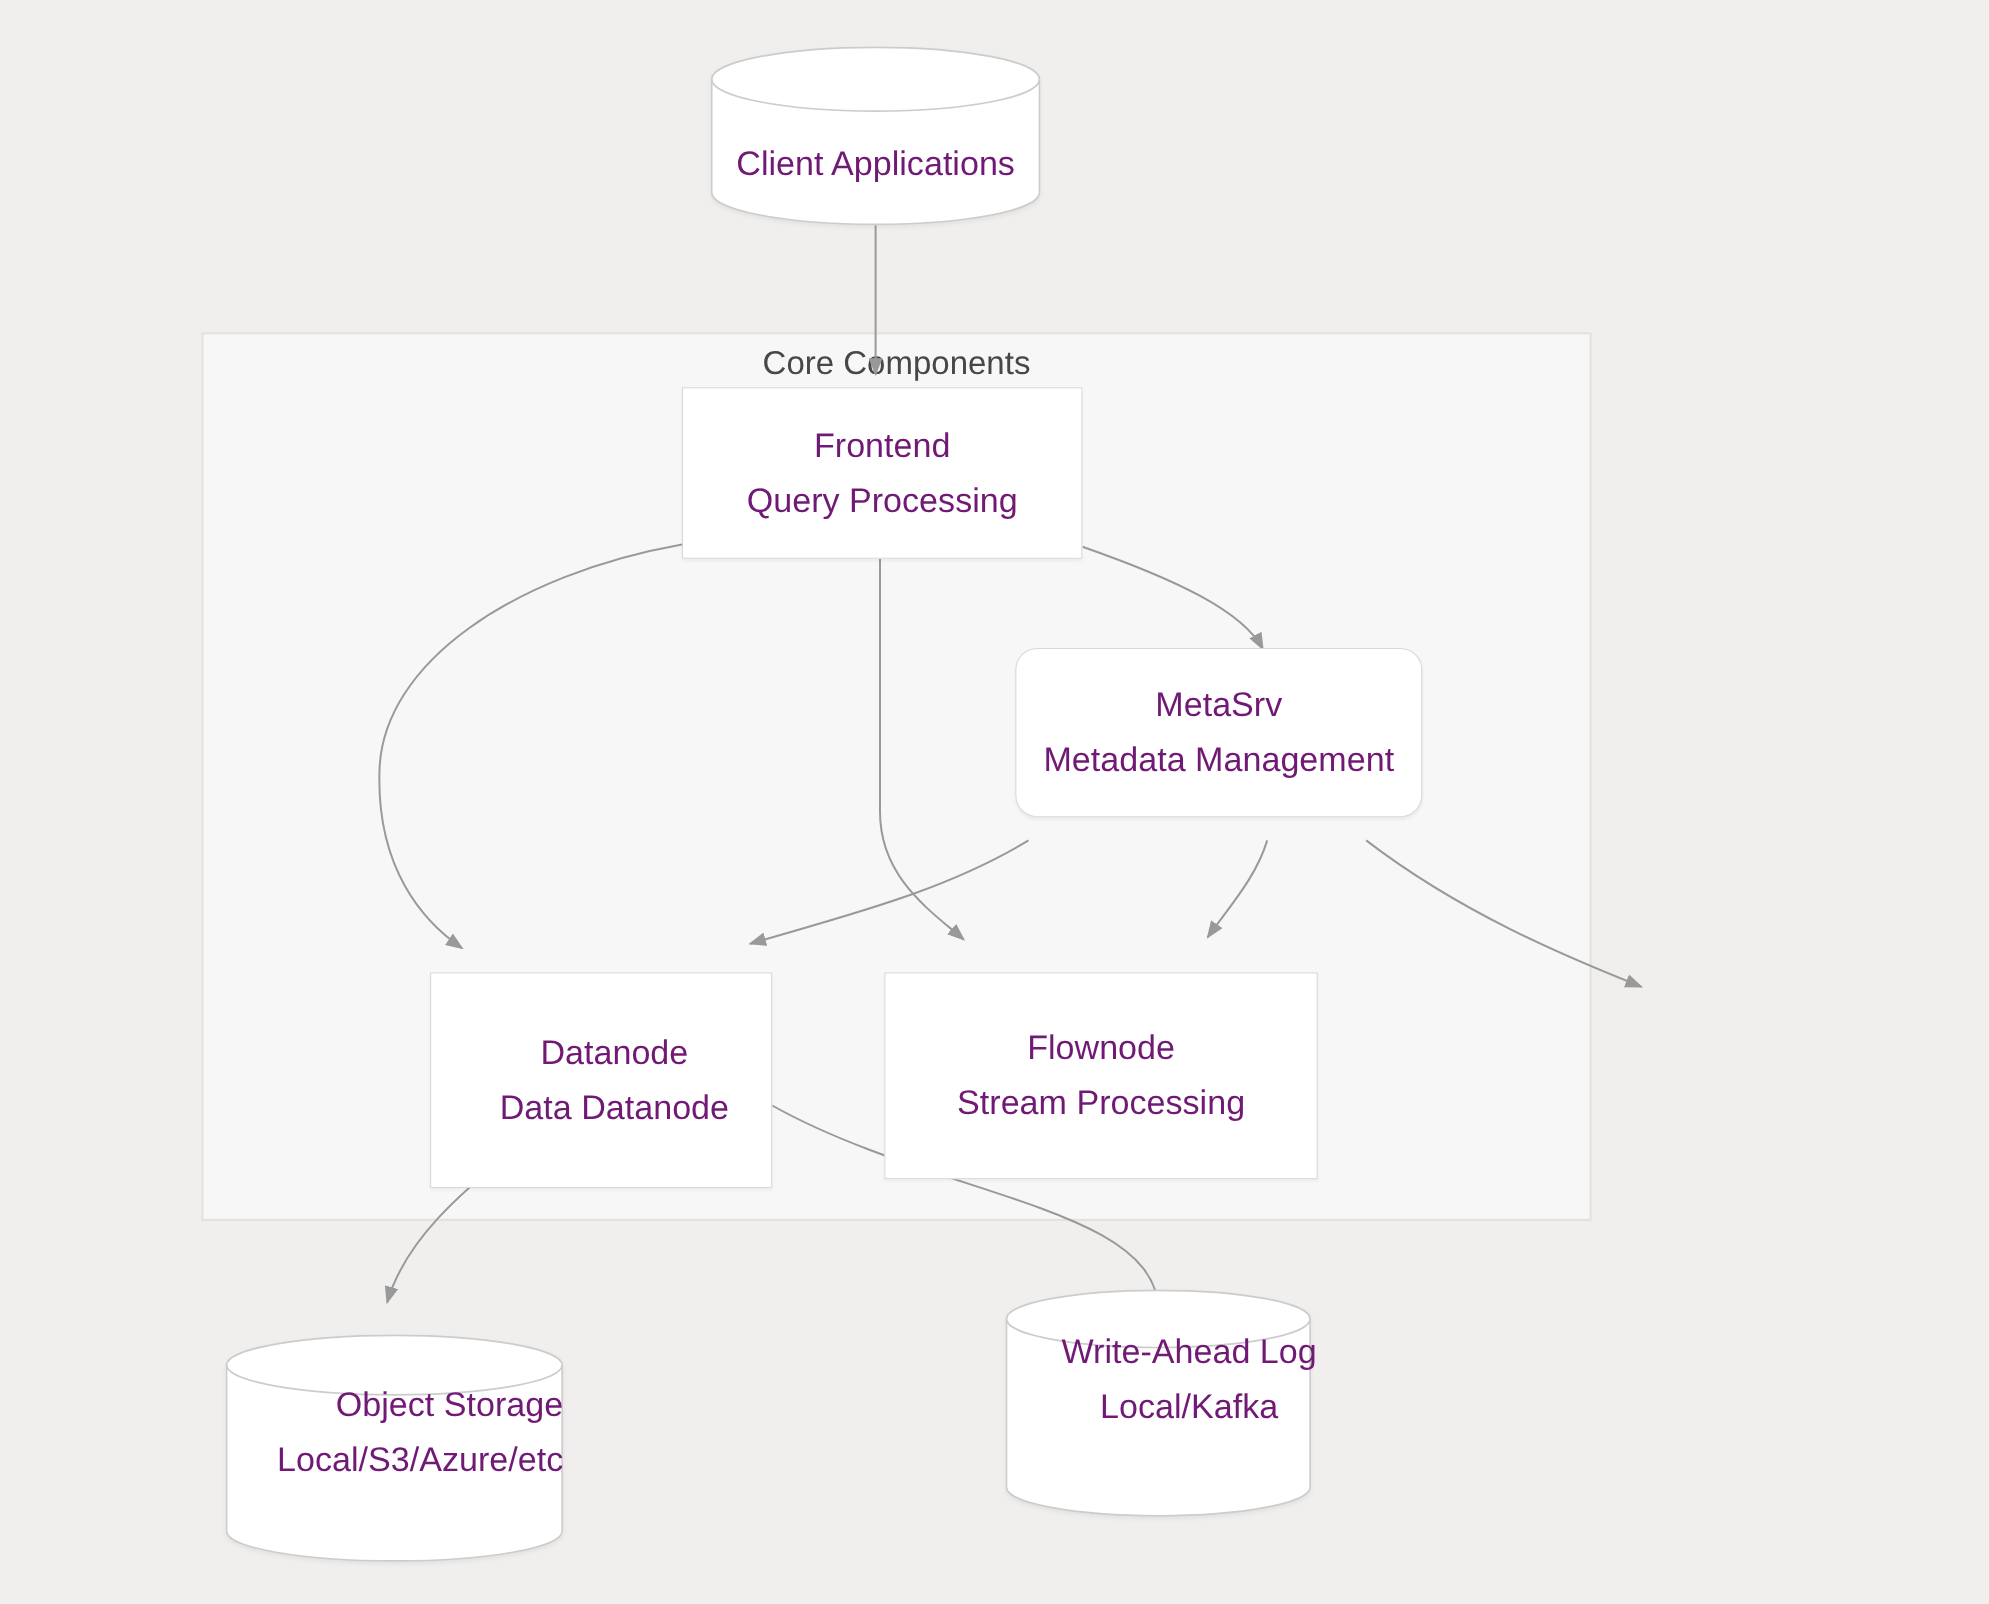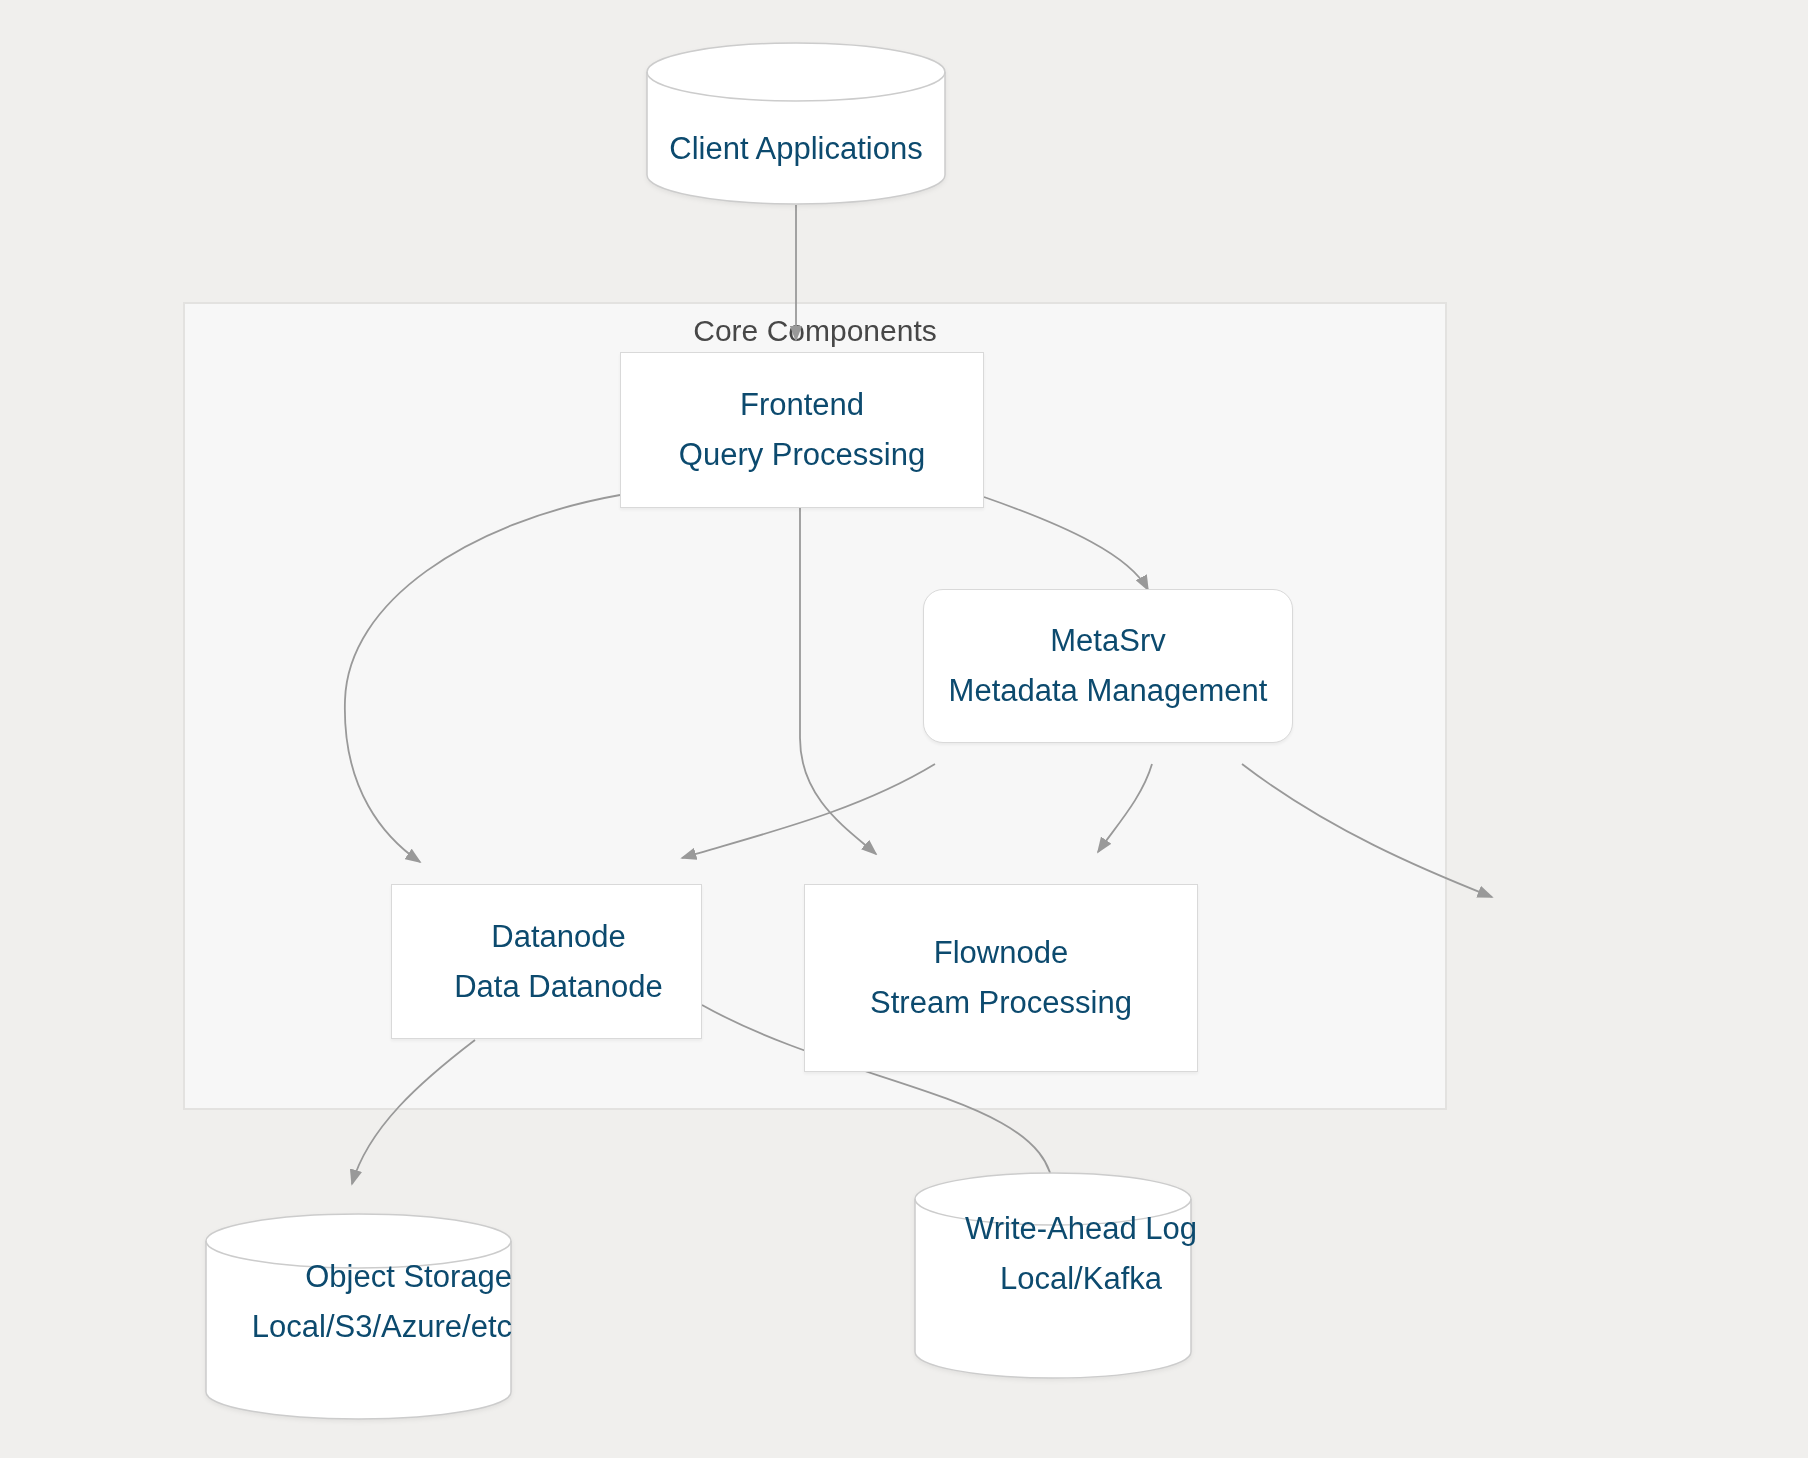--- a/index.html
+++ b/index.html
@@ -54,21 +54,21 @@
     display: flex;
     flex-direction: column;
     align-items: center;
     justify-content: center;
     text-align: left;
   }
   .node .line,
   .cylinder .line {
     font-size: 31px;
     line-height: 50px;
-    color: #0c4a6e;
+    color: #701a75;
     white-space: nowrap;
   }
   
   .cylinder {
     position: absolute;
   }
   .cylinder svg {
     position: absolute;
     left: 0; top: 0;
     filter: drop-shadow(0 2px 2px rgba(0,0,0,0.06));
@@ -131,21 +131,21 @@
   <div class="node" style="left:620px; top:352px; width:364px; height:156px;">
     <div class="line">Frontend</div>
     <div class="line">Query Processing</div>
   </div>
 
   <div class="node" style="left:923px; top:589px; width:370px; height:154px;border-radius:20px;">
     <div class="line">MetaSrv</div>
     <div class="line">Metadata Management</div>
   </div>
 
-  <div class="node" style="left:391px; top:884px; width:311px; height:155px;padding-left:24px;">
+  <div class="node" style="left:391px; top:884px; width:311px; height:196px;padding-left:24px;">
     <div class="line">Datanode</div>
     <div class="line">Data Datanode</div>
   </div>
 
   <div class="node" style="left:804px; top:884px; width:394px; height:188px;">
     <div class="line">Flownode</div>
     <div class="line">Stream Processing</div>
   </div>
 
 

